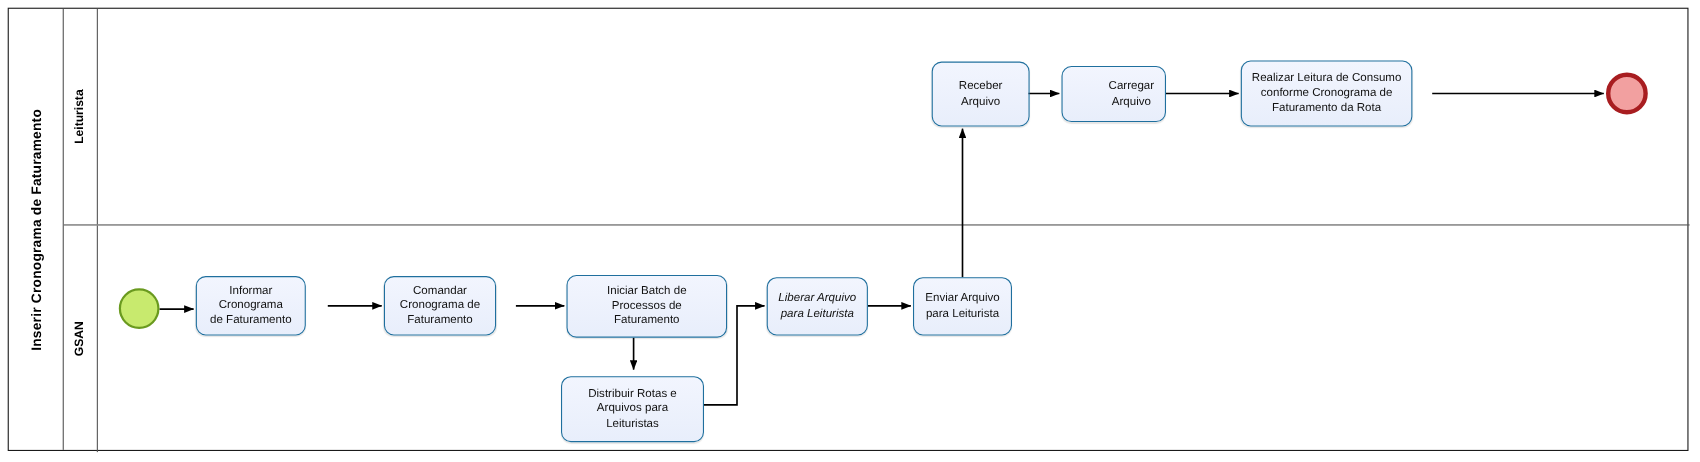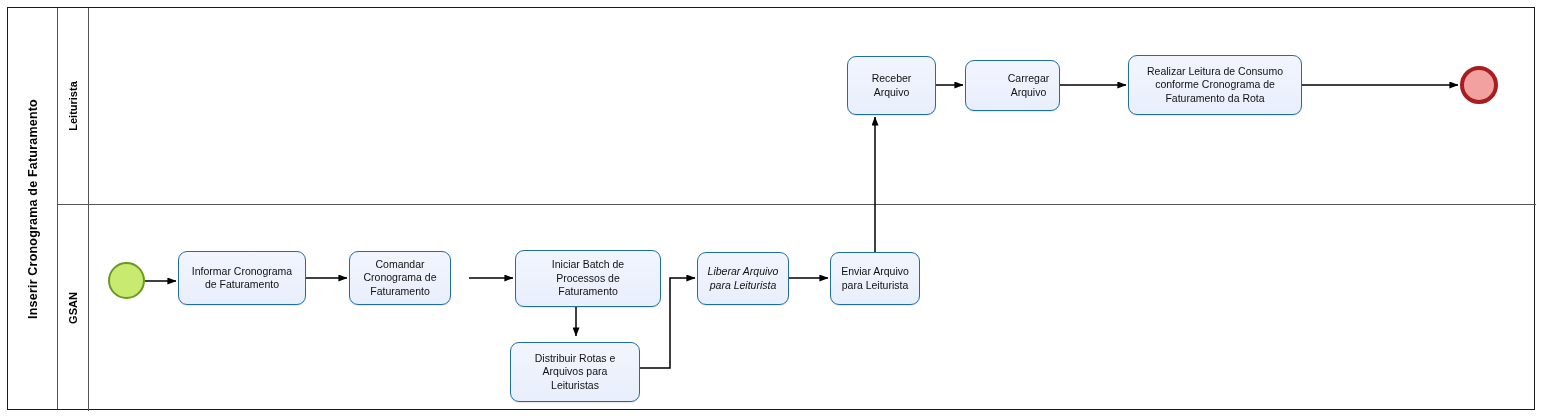--- a/index.html
+++ b/index.html
@@ -168,39 +168,39 @@
         <polyline points="640,368 670,368 670,278 695,278" fill="none" stroke="#000000" stroke-width="1.5" marker-end="url(#arrowhead)"></polyline>
         <polyline points="789,278 828,278" fill="none" stroke="#000000" stroke-width="1.5" marker-end="url(#arrowhead)"></polyline>
         <polyline points="875,252 875,117" fill="none" stroke="#000000" stroke-width="1.5" marker-end="url(#arrowhead)"></polyline>
         <polyline points="920,85 963,85" fill="none" stroke="#000000" stroke-width="1.5" marker-end="url(#arrowhead)"></polyline>
         <polyline points="1060,85 1126,85" fill="none" stroke="#000000" stroke-width="1.5" marker-end="url(#arrowhead)"></polyline>
         <polyline points="1302,85 1458,85" fill="none" stroke="#000000" stroke-width="1.5" marker-end="url(#arrowhead)"></polyline>
       </g>
   </svg>
 
   <div id="shape-layer">
-      <div class="task" style="left: 178px; top: 251px; width: 128px; height: 54px;">Informar Cronograma
+      <div class="task" style="left: 178px; top: 251px; width: 100px; height: 54px;">Informar Cronograma
 de Faturamento</div>
       <div class="task" style="left: 349px; top: 251px; width: 102px; height: 54px;">Comandar
 Cronograma de
 Faturamento</div>
       <div class="task" style="left: 515px; top: 250px; width: 146px; height: 57px;">Iniciar Batch de
 Processos de
 Faturamento</div>
       <div class="task" style="left: 510px; top: 342px; width: 130px; height: 60px;">Distribuir  Rotas e
 Arquivos para
 Leituristas</div>
       <div class="task" style="left: 697px; top: 252px; width: 92px; height: 53px; font-style: italic;">Liberar Arquivo
 para Leiturista</div>
       <div class="task" style="left: 830px; top: 252px; width: 90px; height: 53px;">Enviar Arquivo
 para Leiturista</div>
       <div class="task" style="left: 831px; top: 56px; width: 89px; height: 59px; margin-left: 16px;">Receber
 Arquivo</div>
       <div class="task" style="left: 965px; top: 60px; width: 95px; height: 51px; padding-left: 36px;">Carregar
 Arquivo</div>
-      <div class="task" style="left: 1128px; top: 55px; width: 174px; height: 60px;">Realizar Leitura de Consumo
+      <div class="task" style="left: 1128px; top: 55px; width: 156px; height: 60px;">Realizar Leitura de Consumo
 conforme Cronograma de
 Faturamento da Rota</div>
       <div class="event event-start" style="left: 108px; top: 262px; width: 37px; height: 37px;"></div>
       <div class="event event-end" style="left: 1460px; top: 66px; width: 38px; height: 38px;"></div>
     </div>
 
 </div>
 
 </body></html>

